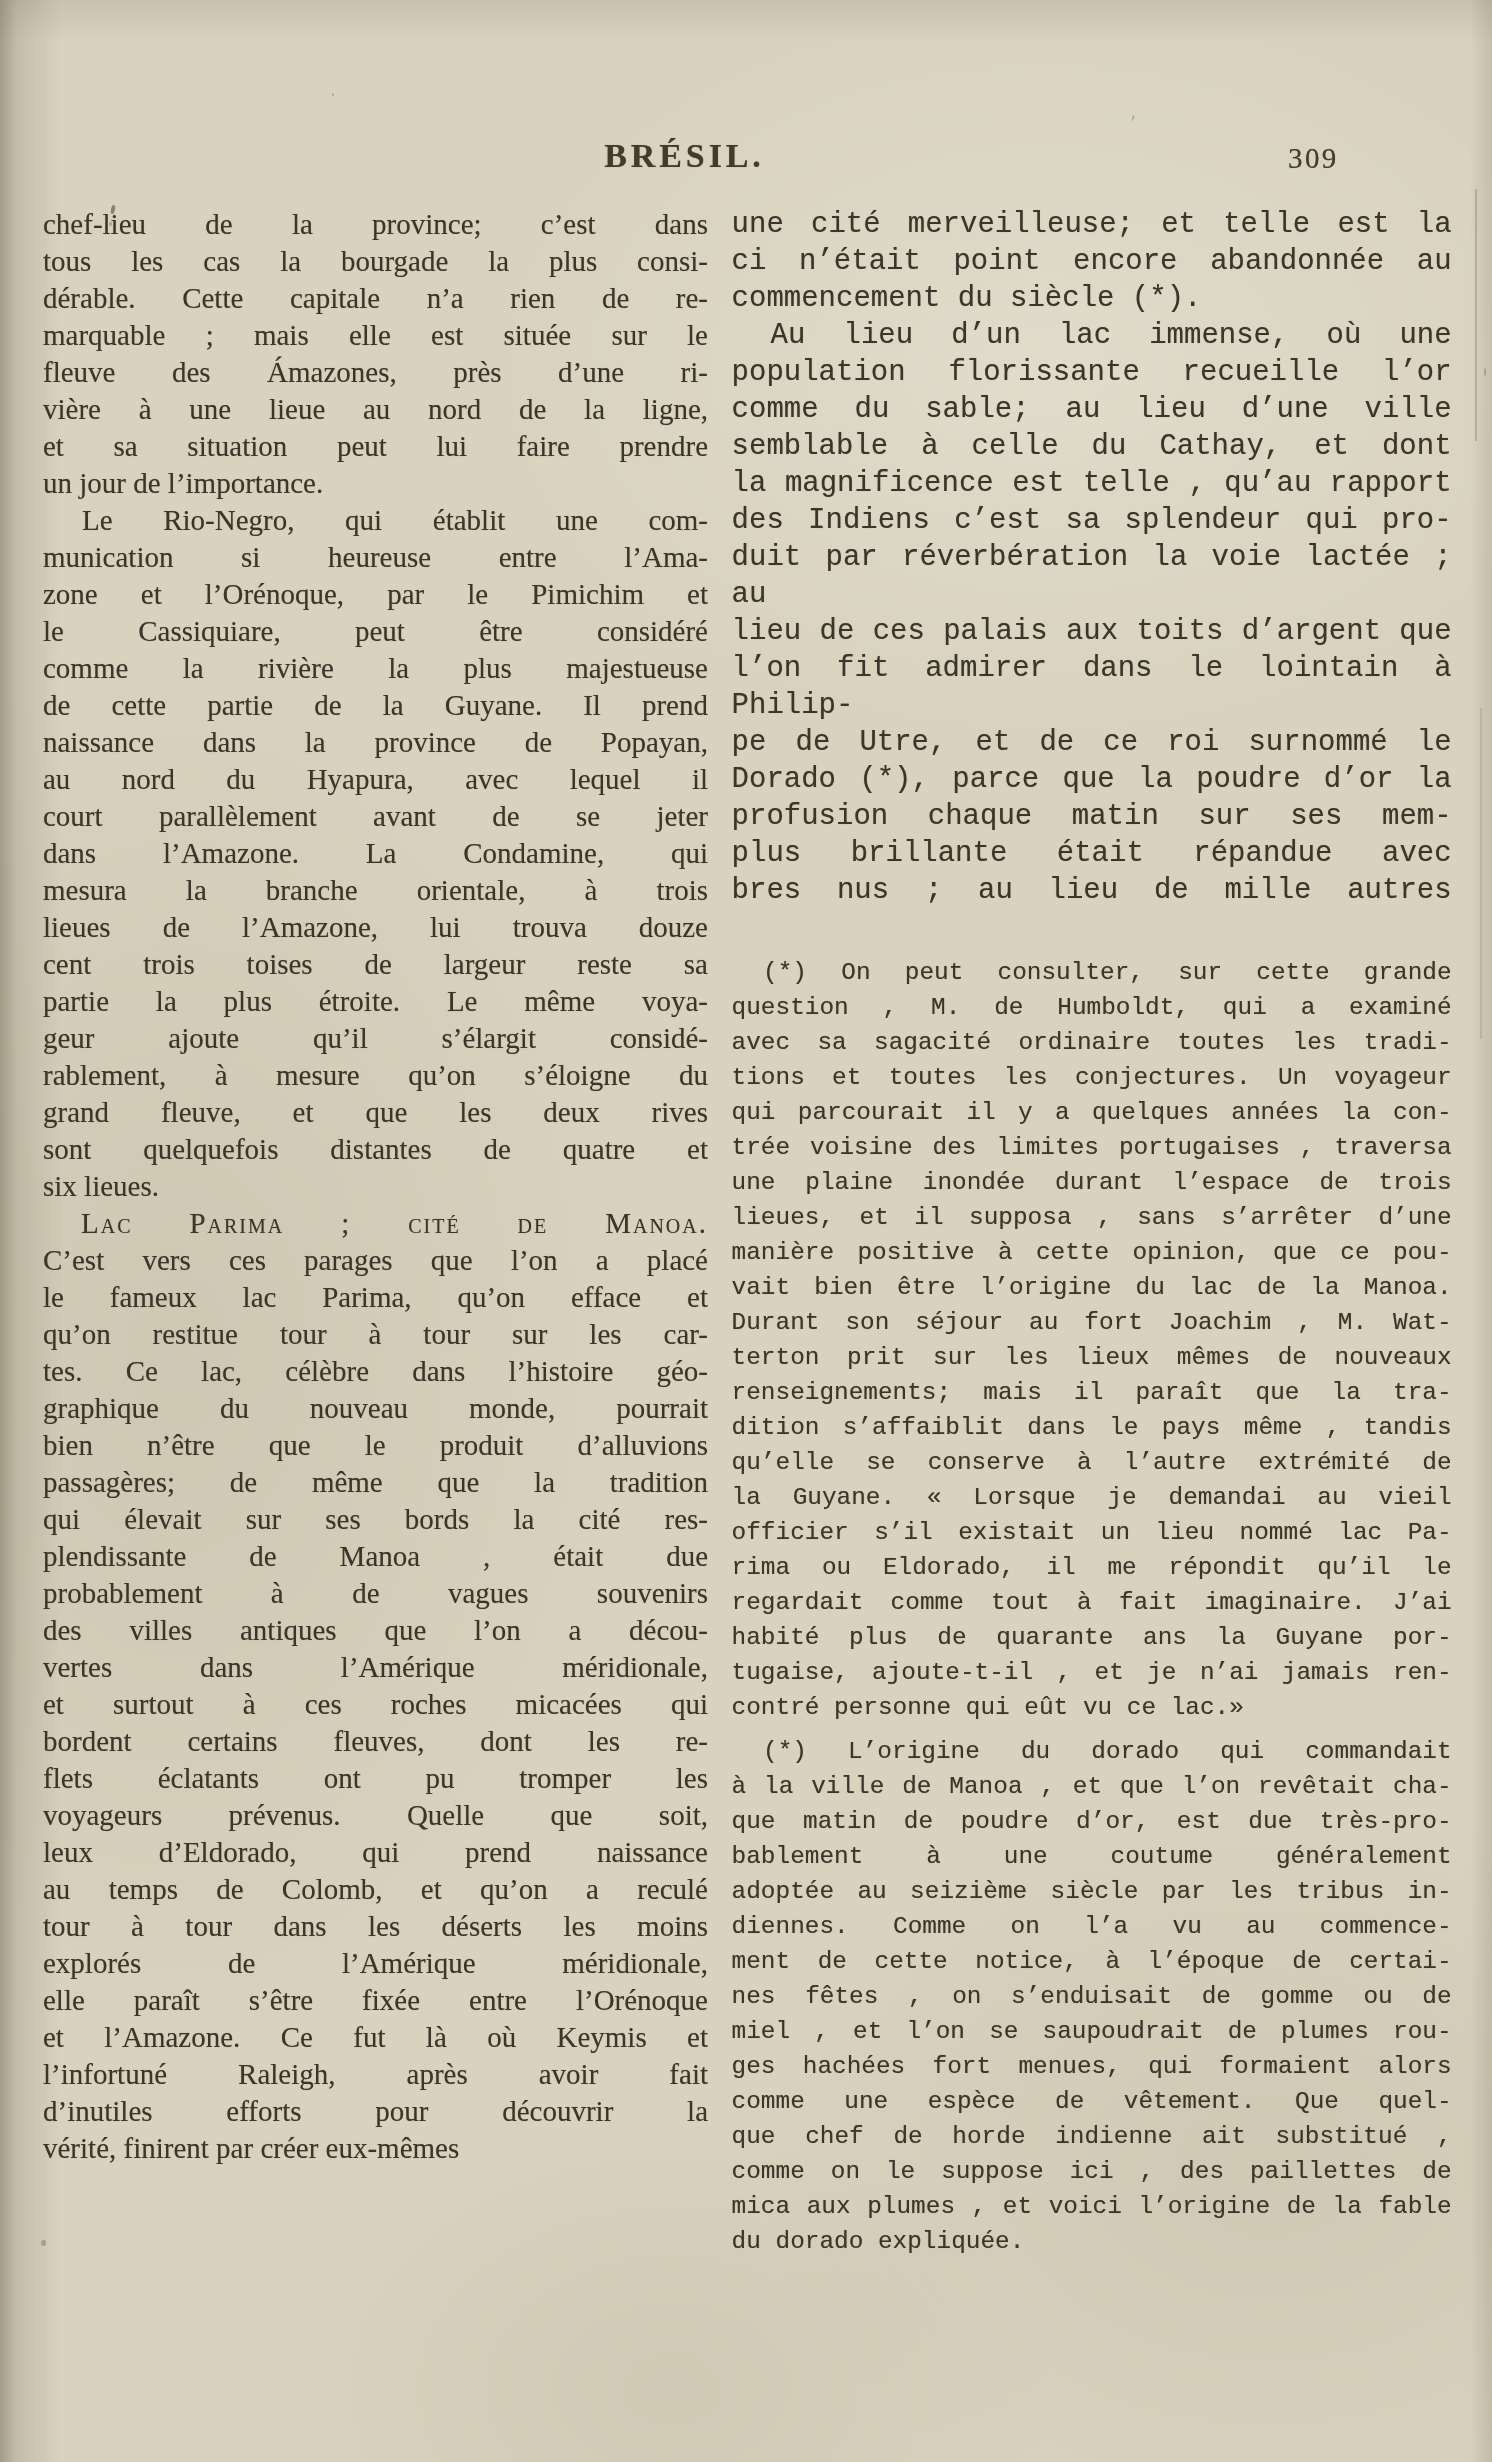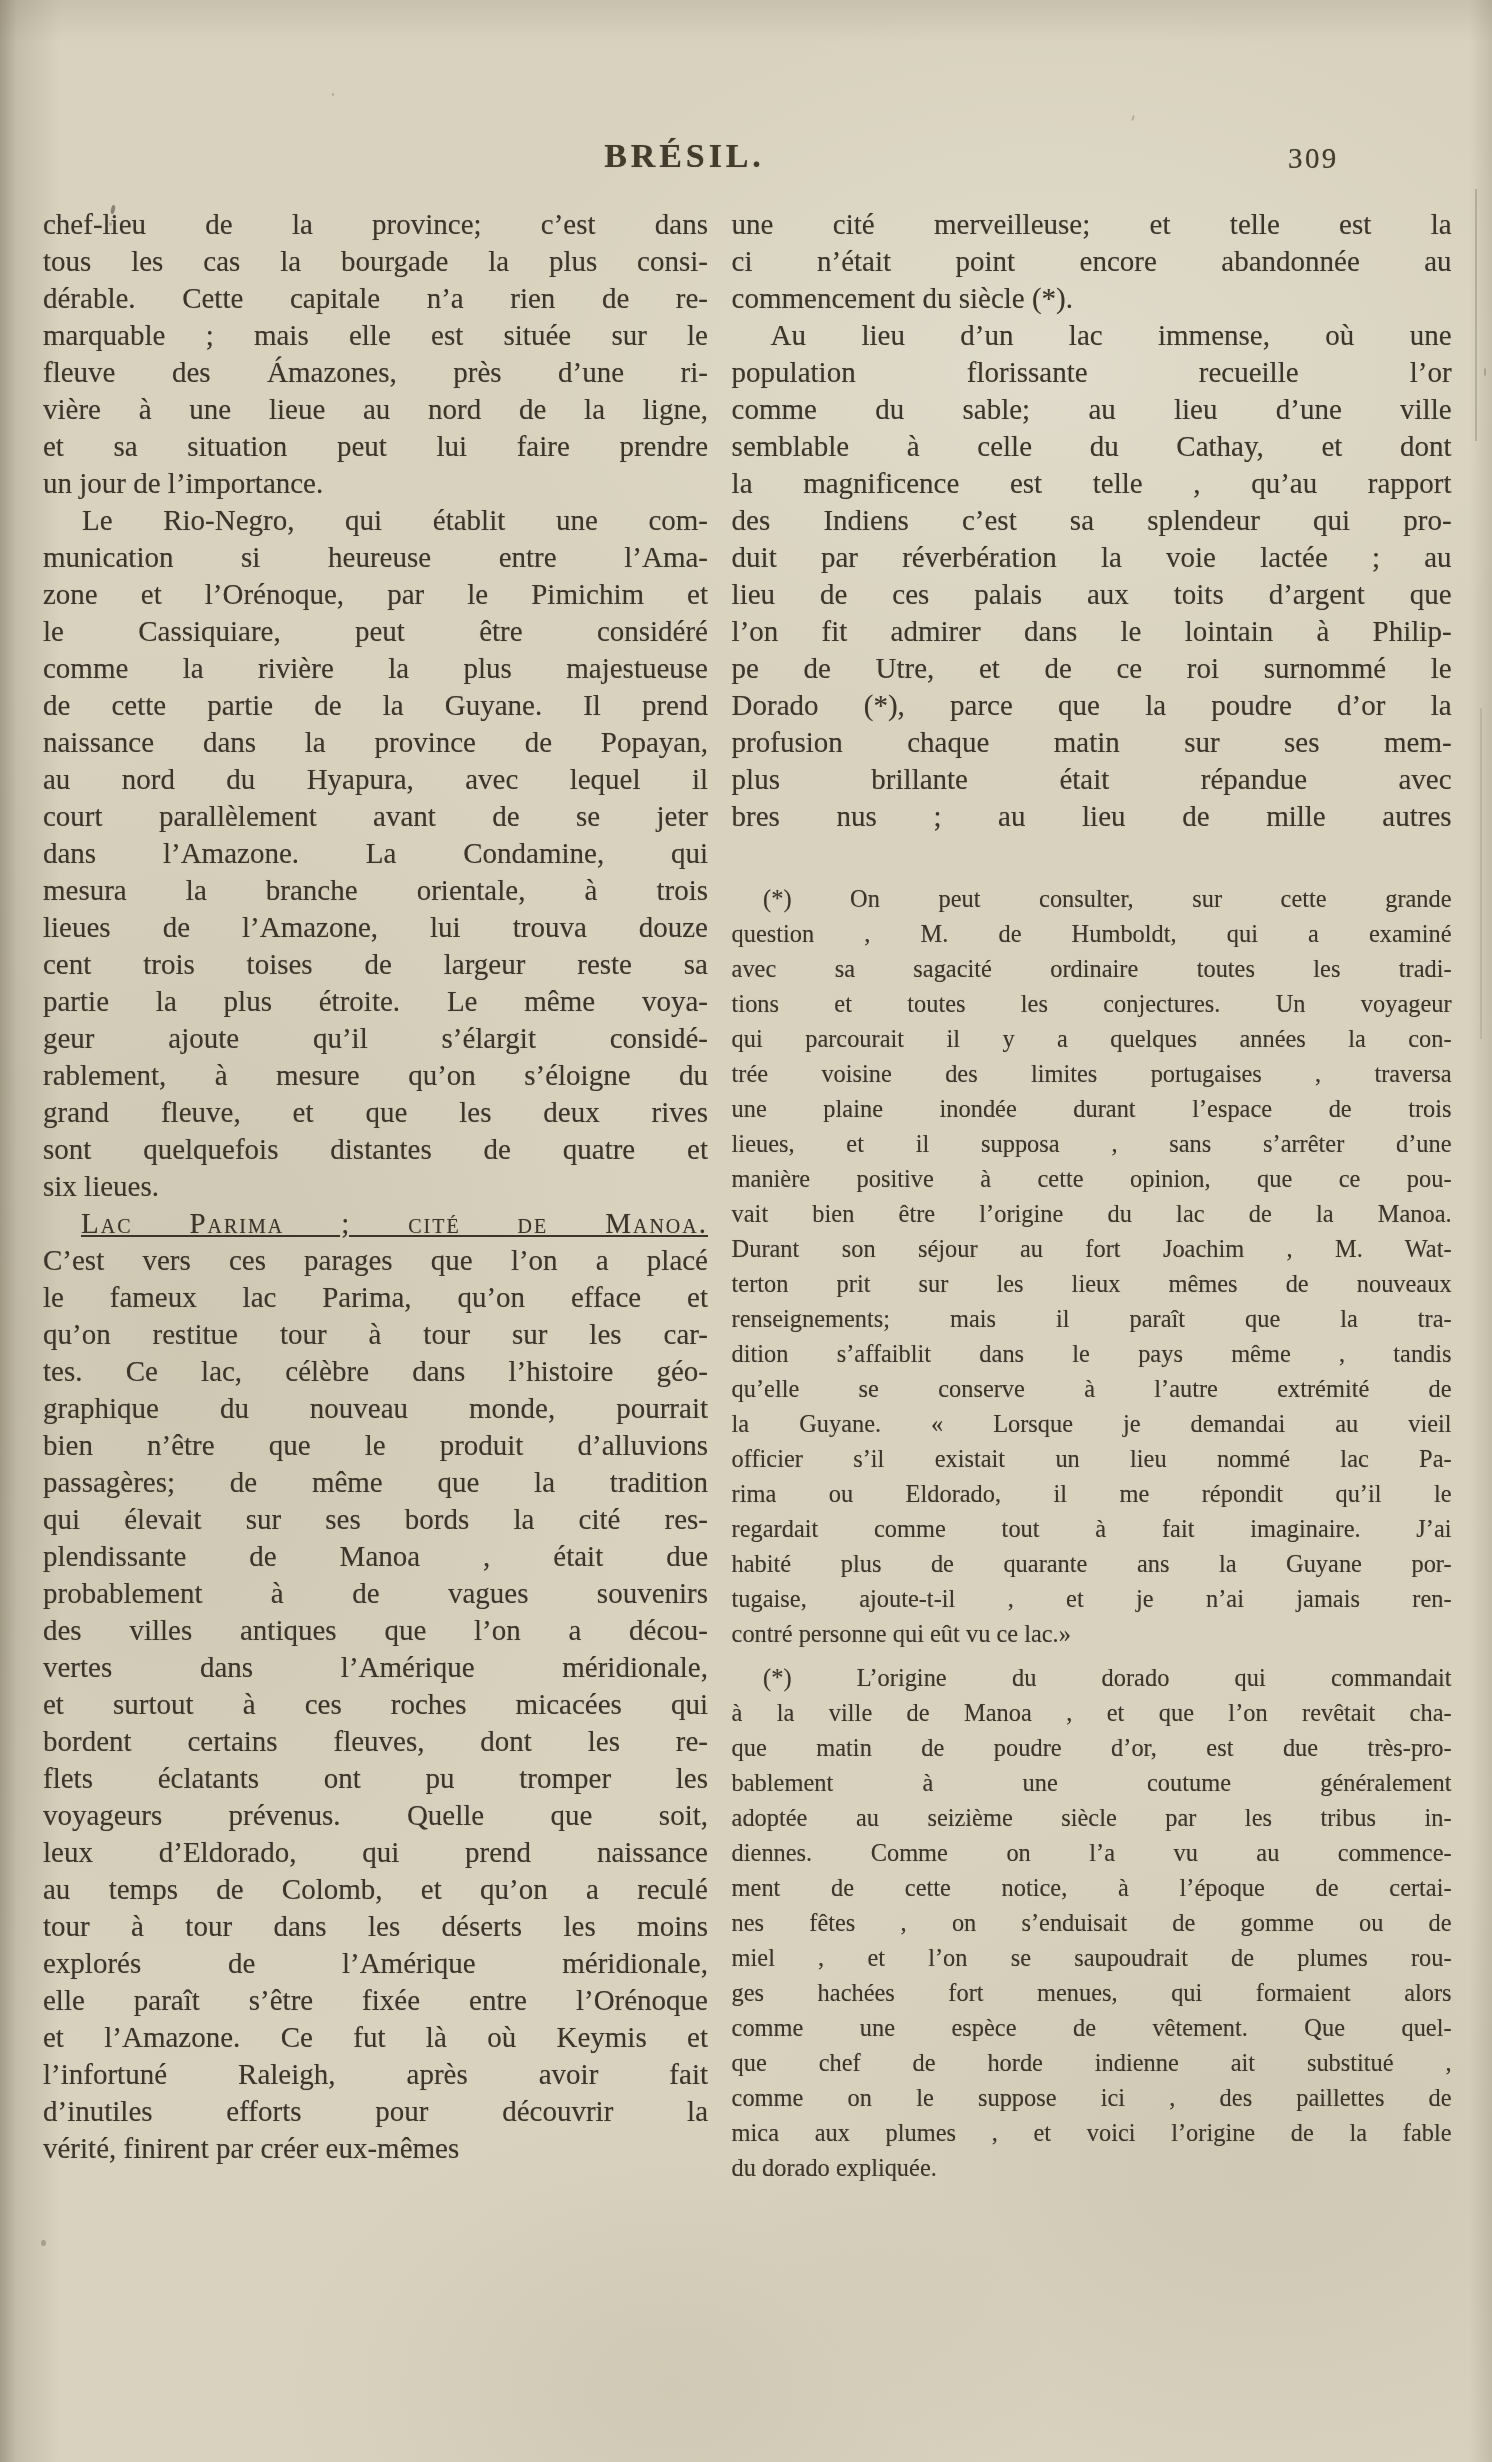--- a/index.html
+++ b/index.html
@@ -32,37 +32,36 @@
     font-size:29px;font-weight:400;letter-spacing:2.4px;
     color:#433b2c;
     text-shadow:0 0 0.8px rgba(58,48,36,0.5);
   }
   .columns{
     position:absolute;top:206px;left:43px;
     display:flex;gap:23.6px;
   }
   .col{display:block;}
   .col-left{width:665px;}
-  .col-right{width:720px;}
+  .col-right{width:720px;font-family:Liberation Mono, monospace;}
   .line{
     font-size:29px;
     line-height:37px;
     text-align:justify;
     text-align-last:justify;
     white-space:normal;
     text-shadow:0 0 0.8px rgba(58,48,36,0.38);
   }
   .line.end{text-align-last:left;}
   .line.indent{text-indent:39px;}
   .line.heading{
     font-variant:small-caps;
     letter-spacing:2px;
     word-spacing:7.9px;
     text-indent:38px;
-    text-decoration:underline;
   }
   .footnote .line{
     font-size:24.4px;
     line-height:35px;
   }
   .footnote .line.indent{text-indent:31.5px;}
   .footnote-1{margin-top:46px;}
   .footnote-2{margin-top:9.4px;}
   .speck{position:absolute;background:rgba(62,52,40,0.5);border-radius:50%;}
   .edge-line{position:absolute;background:rgba(70,60,45,0.22);}

